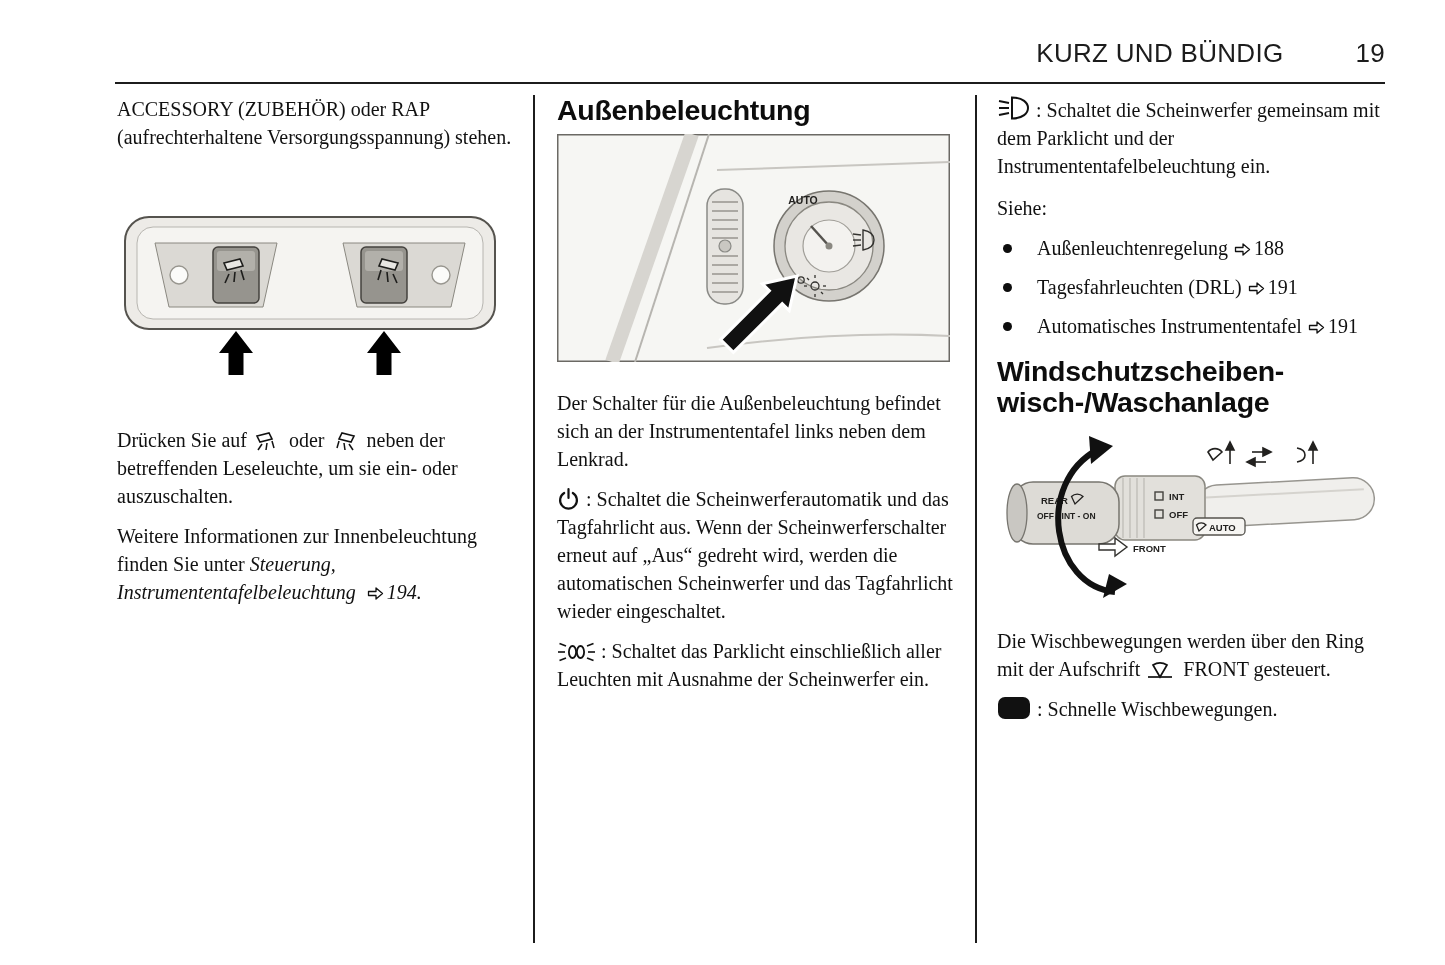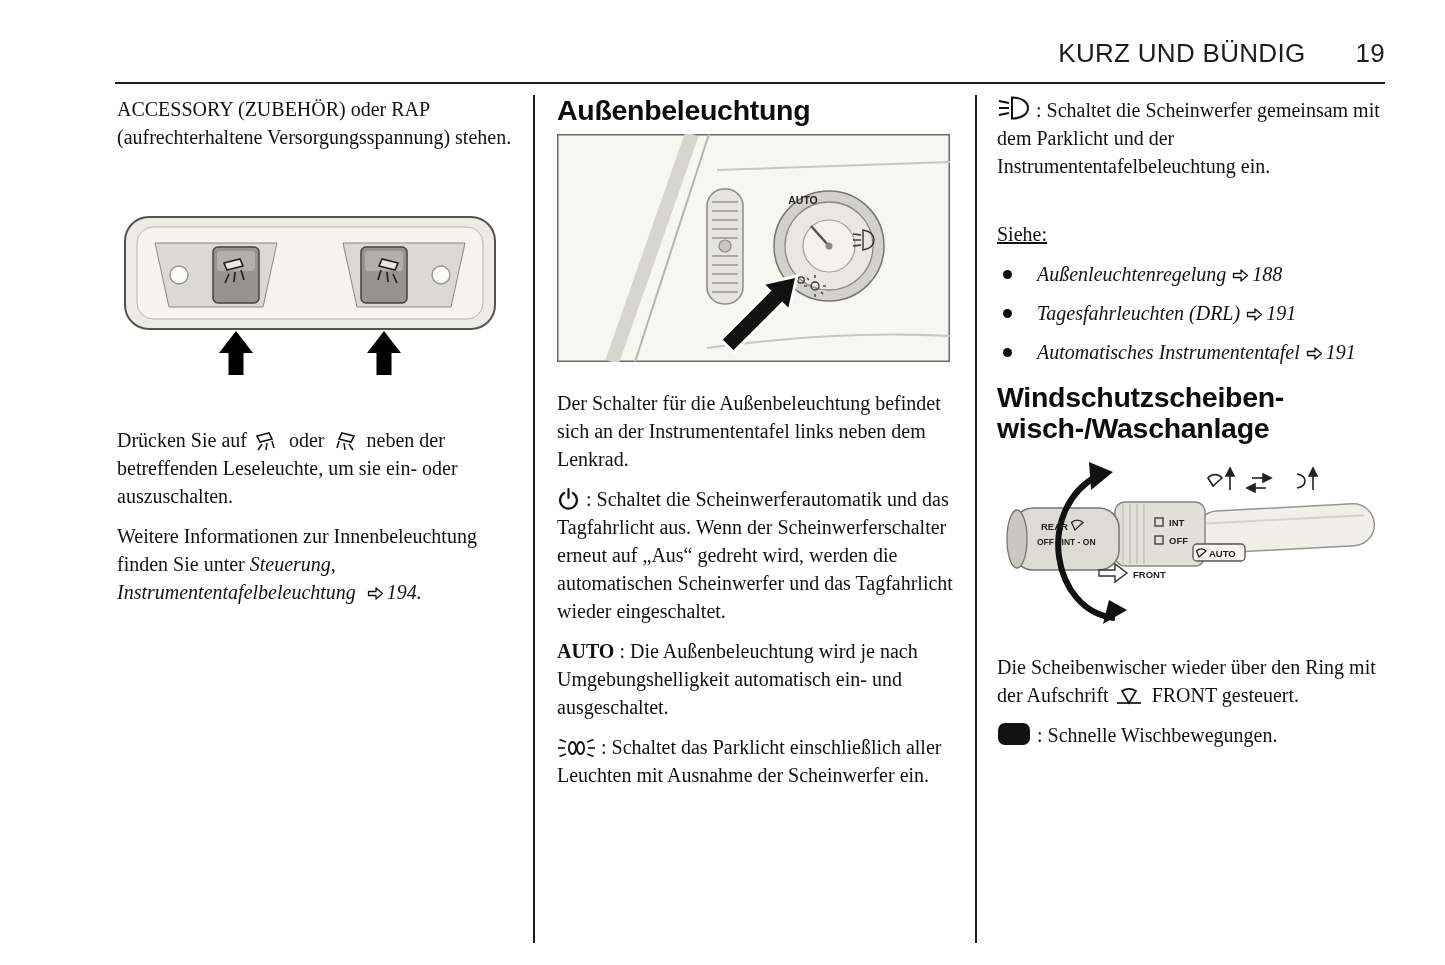--- a/index.html
+++ b/index.html
@@ -7,21 +7,21 @@
   body {
     width:1445px; height:965px;
     font-family:"Liberation Serif", serif;
     color:#111; position:relative; overflow:hidden;
   }
   .page { position:absolute; inset:0; background:#fff; }
 
   
   .header {
     position:absolute; left:115px; top:38px; width:1270px;
-    display:flex; justify-content:flex-end; align-items:baseline; gap:50px;
+    display:flex; justify-content:flex-end; align-items:baseline; gap:72px;
     font-family:"Liberation Sans", sans-serif;
     font-size:26px; color:#1c1c1c; letter-spacing:0.3px;
   }
   .header-rule { position:absolute; left:115px; top:82px; width:1270px; height:2px; background:#1c1c1c; }
   .vrule { position:absolute; top:95px; height:848px; width:2px; background:#1c1c1c; }
   .vr1 { left:533px; }
   .vr2 { left:975px; }
 
   
   .col { position:absolute; top:95px; font-size:20px; line-height:28px; }
@@ -44,26 +44,26 @@
   .fig3 { margin:6px 0 16px 0; }
 
   .inline-icon { display:inline-block; vertical-align:-4px; margin:0 4px 0 1px; }
   .inline-icon.first { margin-left:0; margin-right:6px; }
   .inline-icon svg { display:block; }
 
   .pageref { white-space:nowrap; margin-left:6px; }
   .pageref .inline-icon { vertical-align:-2px; margin:0 3px 0 0; }
 
   ul.refs { list-style:none; margin:4px 0 16px 0; }
-  ul.refs li { position:relative; padding-left:40px; margin-bottom:11px; font-style:italic; }
+  ul.refs li { position:relative; padding-left:40px; margin-bottom:11px; }
   ul.refs li::before {
     content:""; position:absolute; left:6px; top:10px;
     width:9px; height:9px; border-radius:50%; background:#0d0d0d;
   }
-  .siehe { margin-top:40px;text-decoration:underline; }
+  .siehe { margin-top:14px; }
   .wsh { margin-top:10px; }
   svg text {
     font-family:"Liberation Sans", sans-serif;
     font-weight:bold; fill:#22211f;
   }
 </style>
 </head>
 <body>
 
 <div class="page">
@@ -208,24 +208,20 @@
 
     <p>
       <span class="inline-icon first">
         <svg width="23" height="23" viewBox="0 0 23 23">
           <path d="M7.2 6 A8.4 8.4 0 1 0 15.8 6" fill="none" stroke="#111" stroke-width="2.2" stroke-linecap="round"></path>
           <line x1="11.5" y1="2" x2="11.5" y2="11" stroke="#111" stroke-width="2.2" stroke-linecap="round"></line>
         </svg>
       </span><span>: Schaltet die Scheinwerferautomatik und das Tagfahrlicht aus. Wenn der Scheinwerferschalter erneut auf „Aus“ gedreht wird, werden die automatischen Scheinwerfer und das Tagfahrlicht wieder eingeschaltet.</span>
     </p>
 
-    <p>
-      <span class="bold">AUTO</span>
-      <span>: Die Außenbeleuchtung wird je nach Umgebungshelligkeit automatisch ein- und ausgeschaltet.</span>
-    </p>
 
     <p>
       <span class="inline-icon first">
         <svg width="38" height="20" viewBox="0 0 38 20">
           <ellipse cx="15.5" cy="10" rx="3.6" ry="6" fill="none" stroke="#111" stroke-width="1.8"></ellipse>
           <ellipse cx="23.5" cy="10" rx="3.6" ry="6" fill="none" stroke="#111" stroke-width="1.8"></ellipse>
           <g stroke="#111" stroke-width="1.6">
             <line x1="9" y1="4" x2="2.5" y2="1.5"></line>
               <line x1="8" y1="10" x2="1" y2="10"></line>
               <line x1="9" y1="16" x2="2.5" y2="18.5"></line>
@@ -324,21 +320,21 @@
         <text x="136" y="126" font-size="9.5">FRONT</text>
 
         <path d="M118 166 C 55 160, 38 58, 100 24" fill="none" stroke="#111" stroke-width="6"></path>
         <polygon points="92,10 116,20 94,38" fill="#111"></polygon>
         <polygon points="130,158 106,172 112,148" fill="#111"></polygon>
       </svg>
     </figure>
 
 
     <p>
-      <span>Die Scheibenwischer wieder über den Ring mit der Aufschrift</span>
+      <span>Die Wischbewegungen werden über den Ring mit der Aufschrift</span>
       <span class="inline-icon">
         <svg width="28" height="20" viewBox="0 0 28 20">
           <path d="M14 17 L7 5 A13 13 0 0 1 21 5 Z" fill="none" stroke="#111" stroke-width="1.7"></path>
           <line x1="2" y1="17" x2="26" y2="17" stroke="#111" stroke-width="1.7"></line>
         </svg>
       </span>
       <span>FRONT</span>
       <span>gesteuert.</span>
     </p>
 

